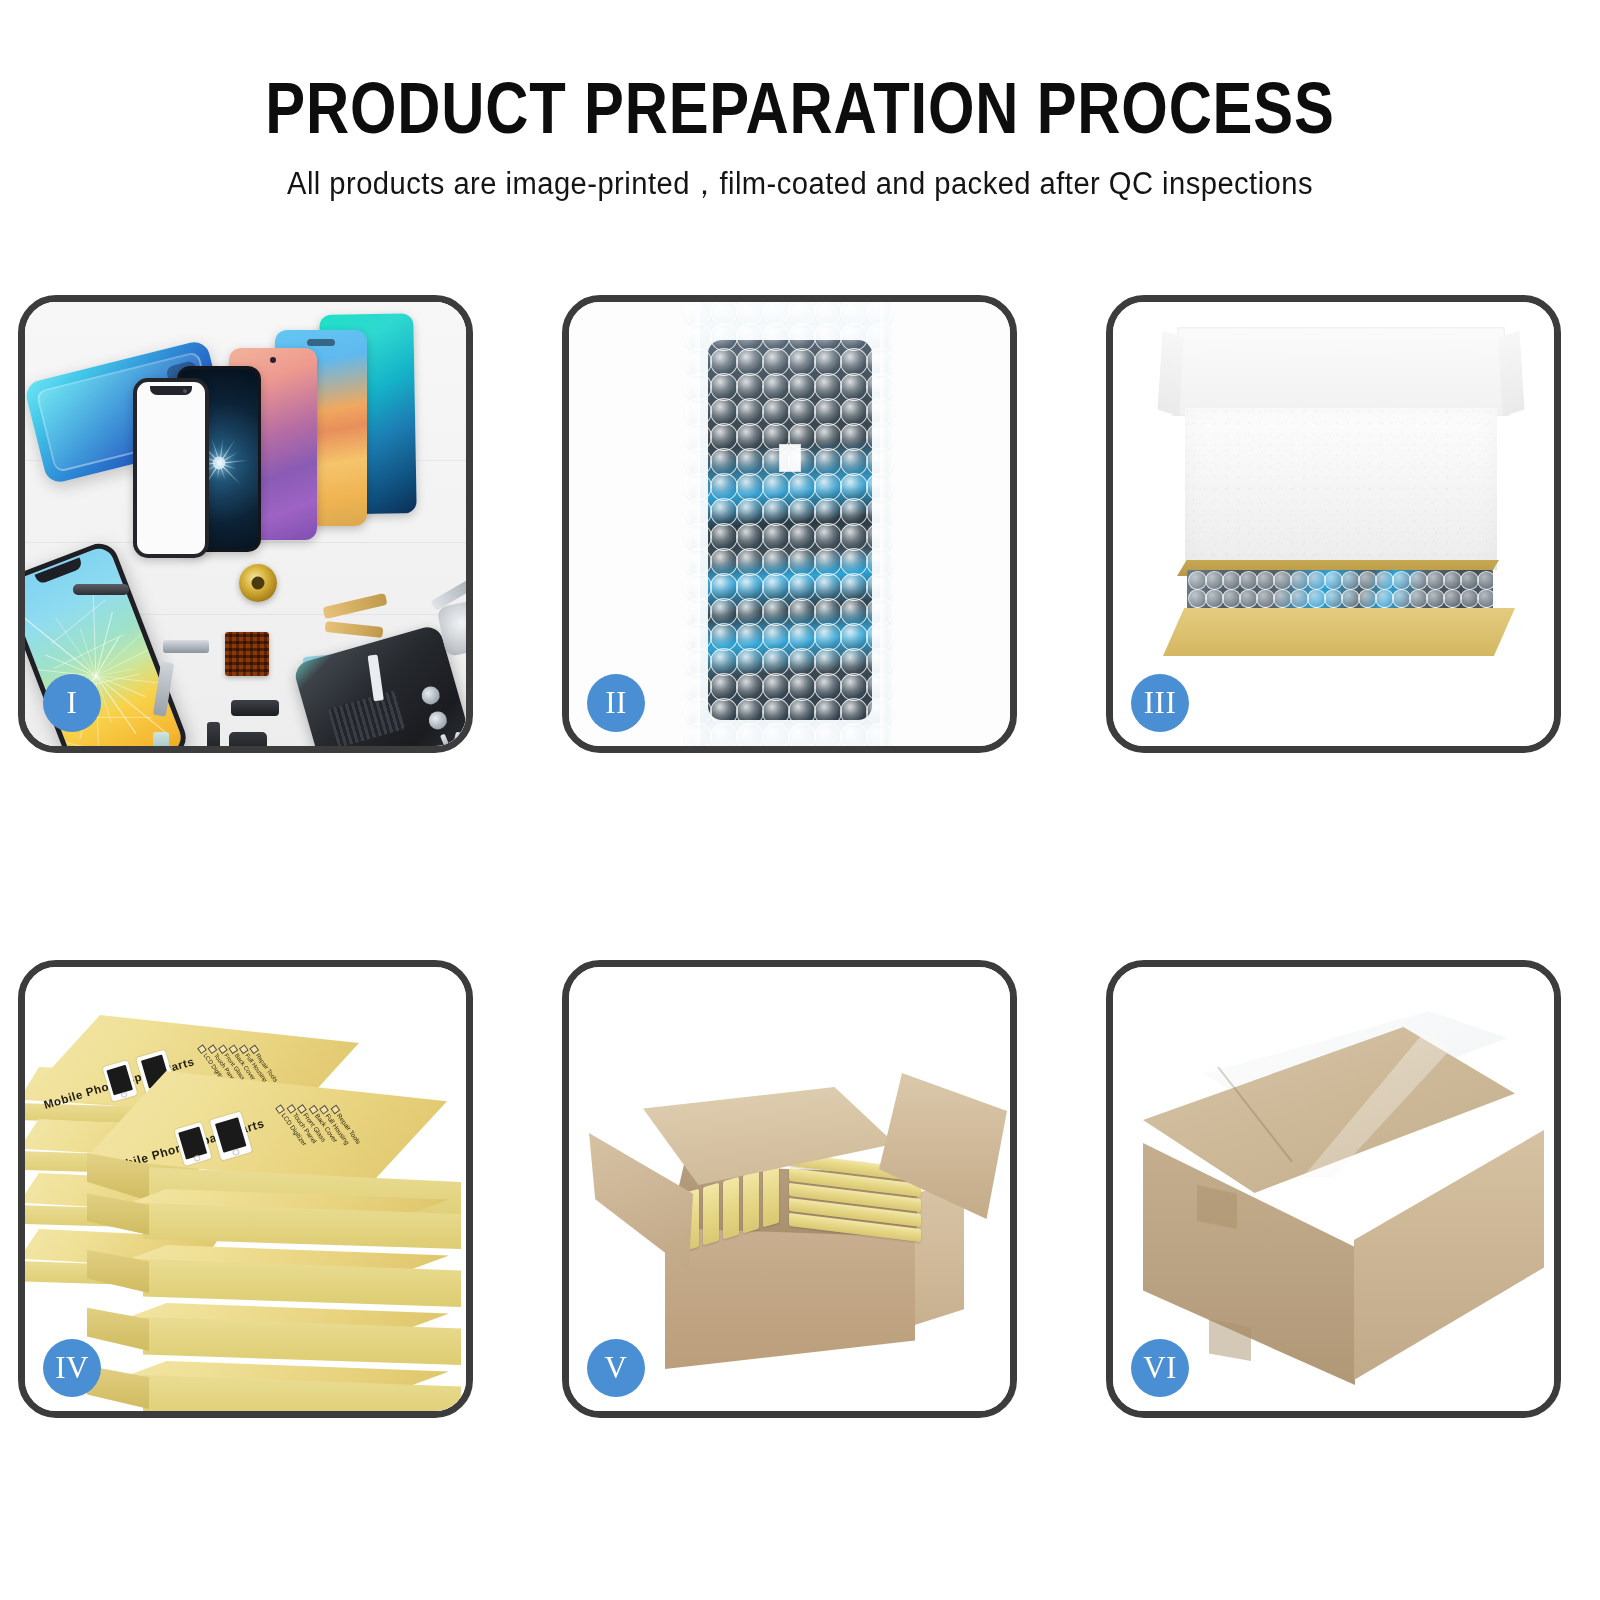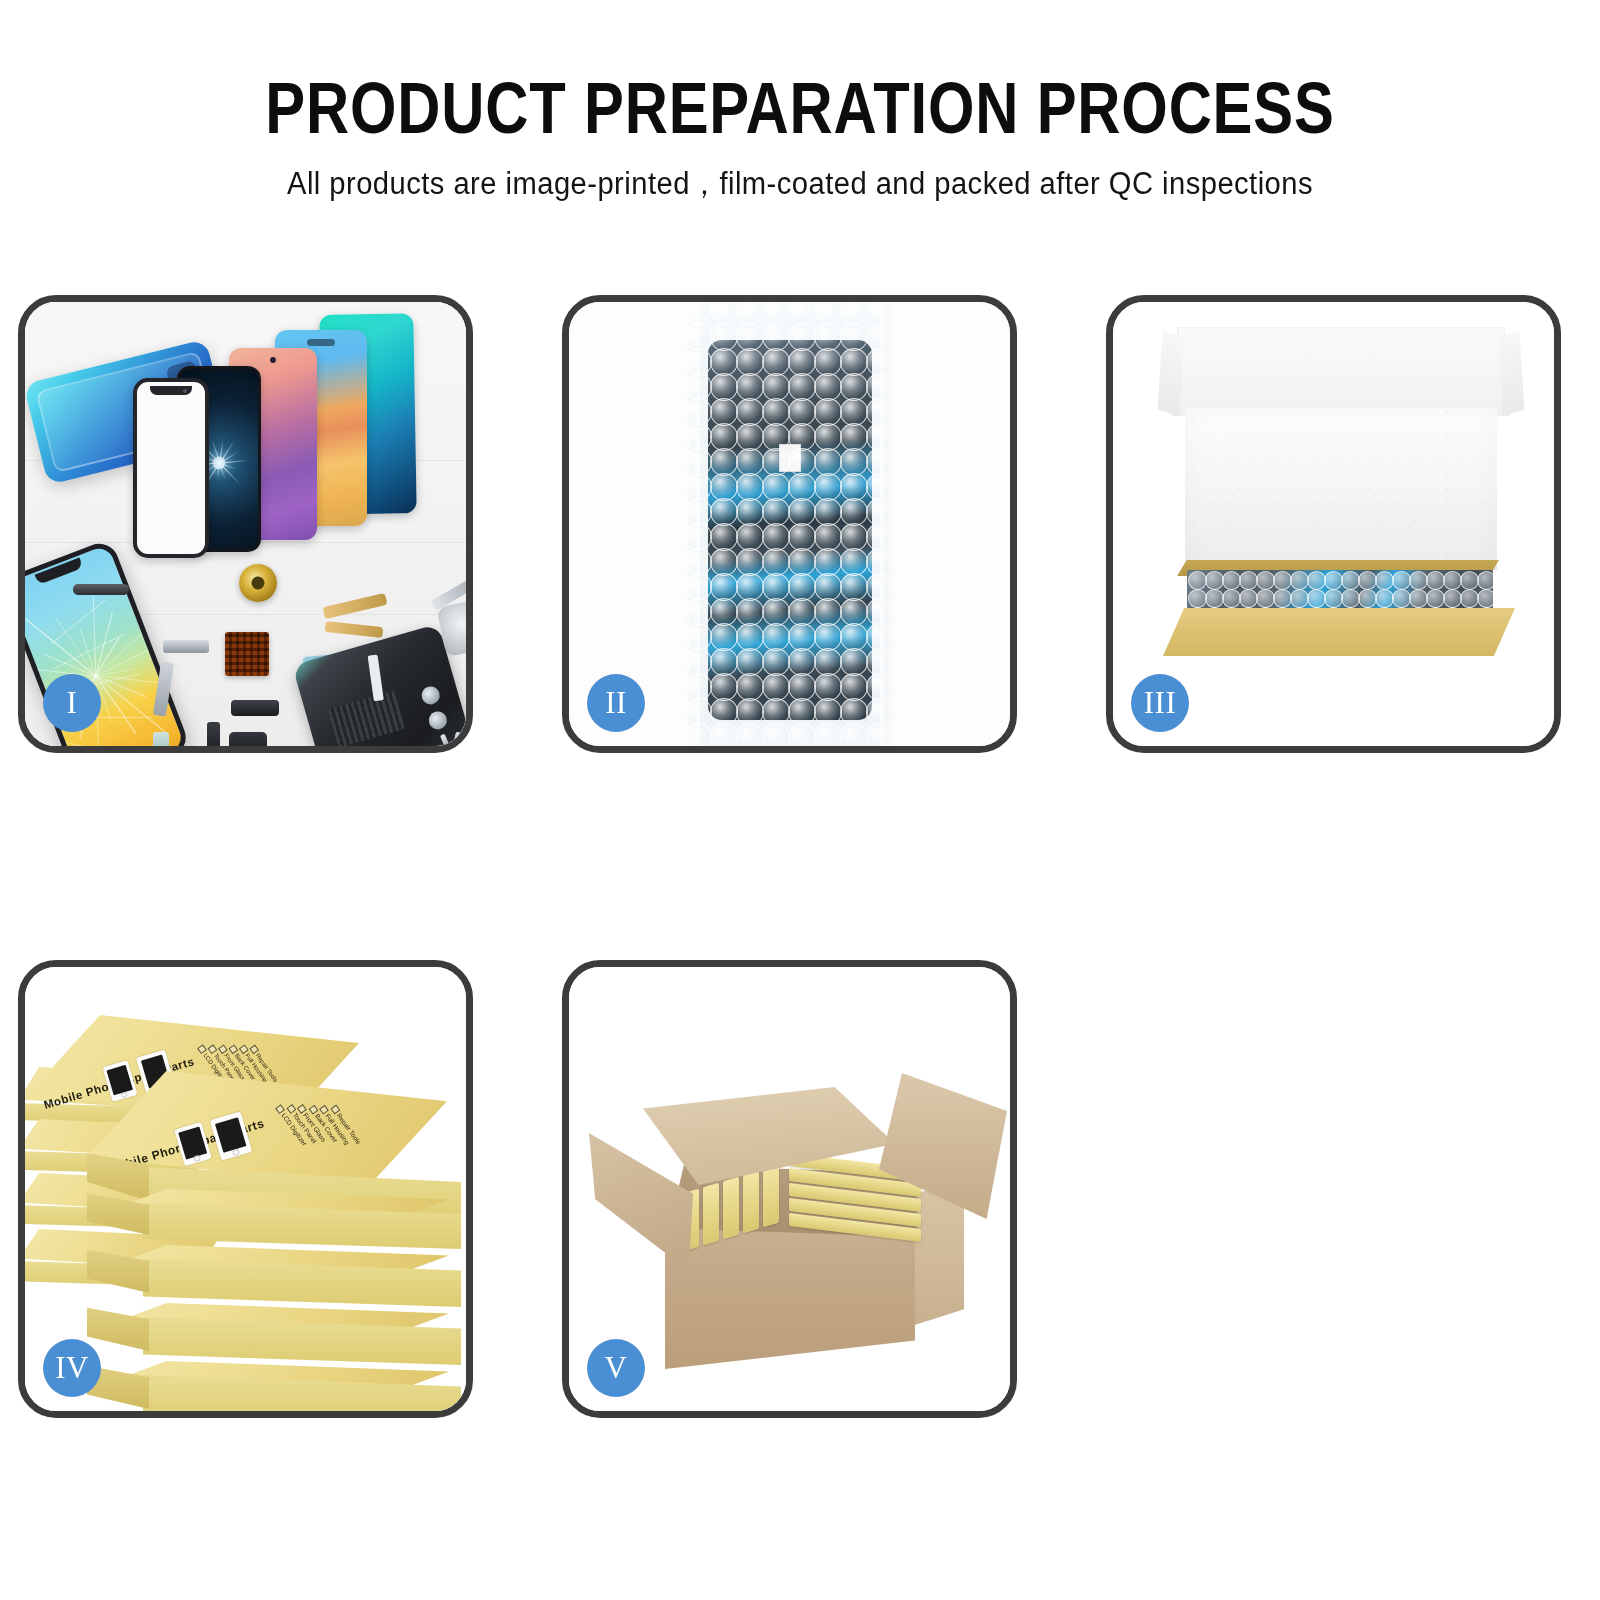--- a/index.html
+++ b/index.html
@@ -795,14 +795,27 @@
           <i style="left: 112px; top: 49px; width: 132px; height: 13px; transform: skewY(7deg);"></i>
           <i style="left: 112px; top: 64px; width: 132px; height: 13px; transform: skewY(7deg);"></i>
         </div>
       <div class="c5-flapL"></div>
       <div class="c5-flapT"></div>
       <div class="c5-flapR"></div>
     </div>
     <div class="badge">V</div>
   </div>
 
+  <div class="panel p6">
+    <div class="panel-inner">
+      <div class="c6-sheet"></div>
+      <div class="c6-top"></div>
+      <div class="c6-tape"></div>
+      <div class="c6-left"></div>
+      <div class="c6-right"></div>
+      <div class="c6-seam"></div>
+      <div class="c6-t1"></div>
+      <div class="c6-t2"></div>
+    </div>
+    <div class="badge">VI</div>
+  </div>
 
 </div>
 
 </body></html>

